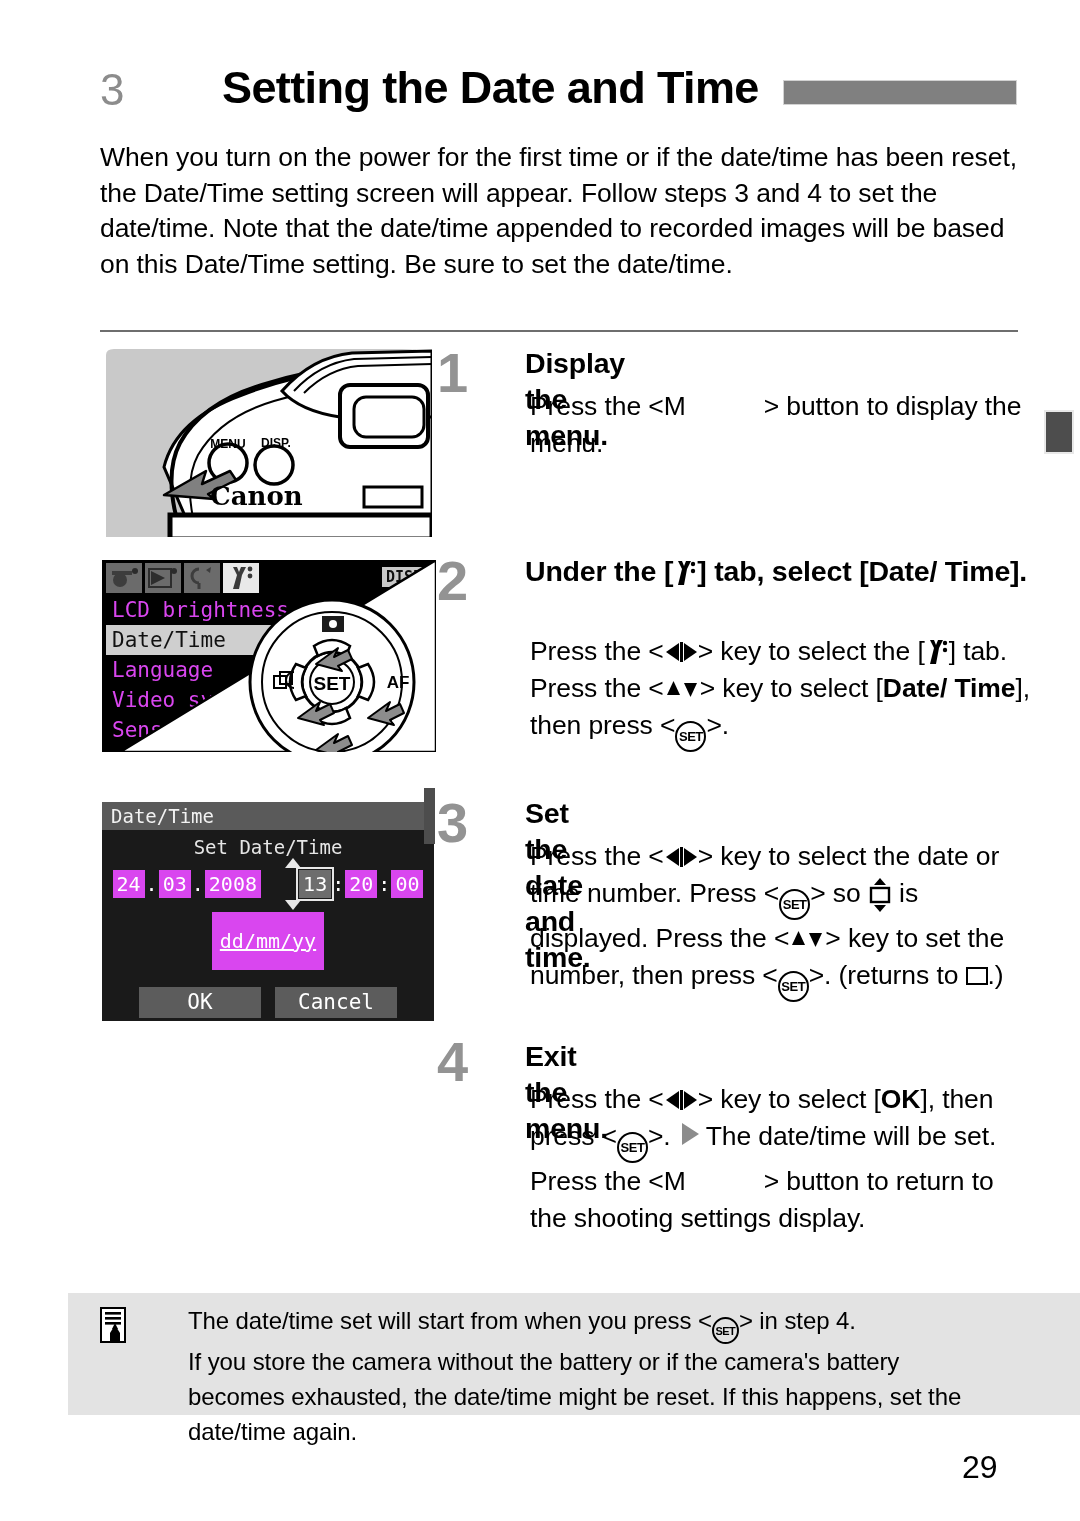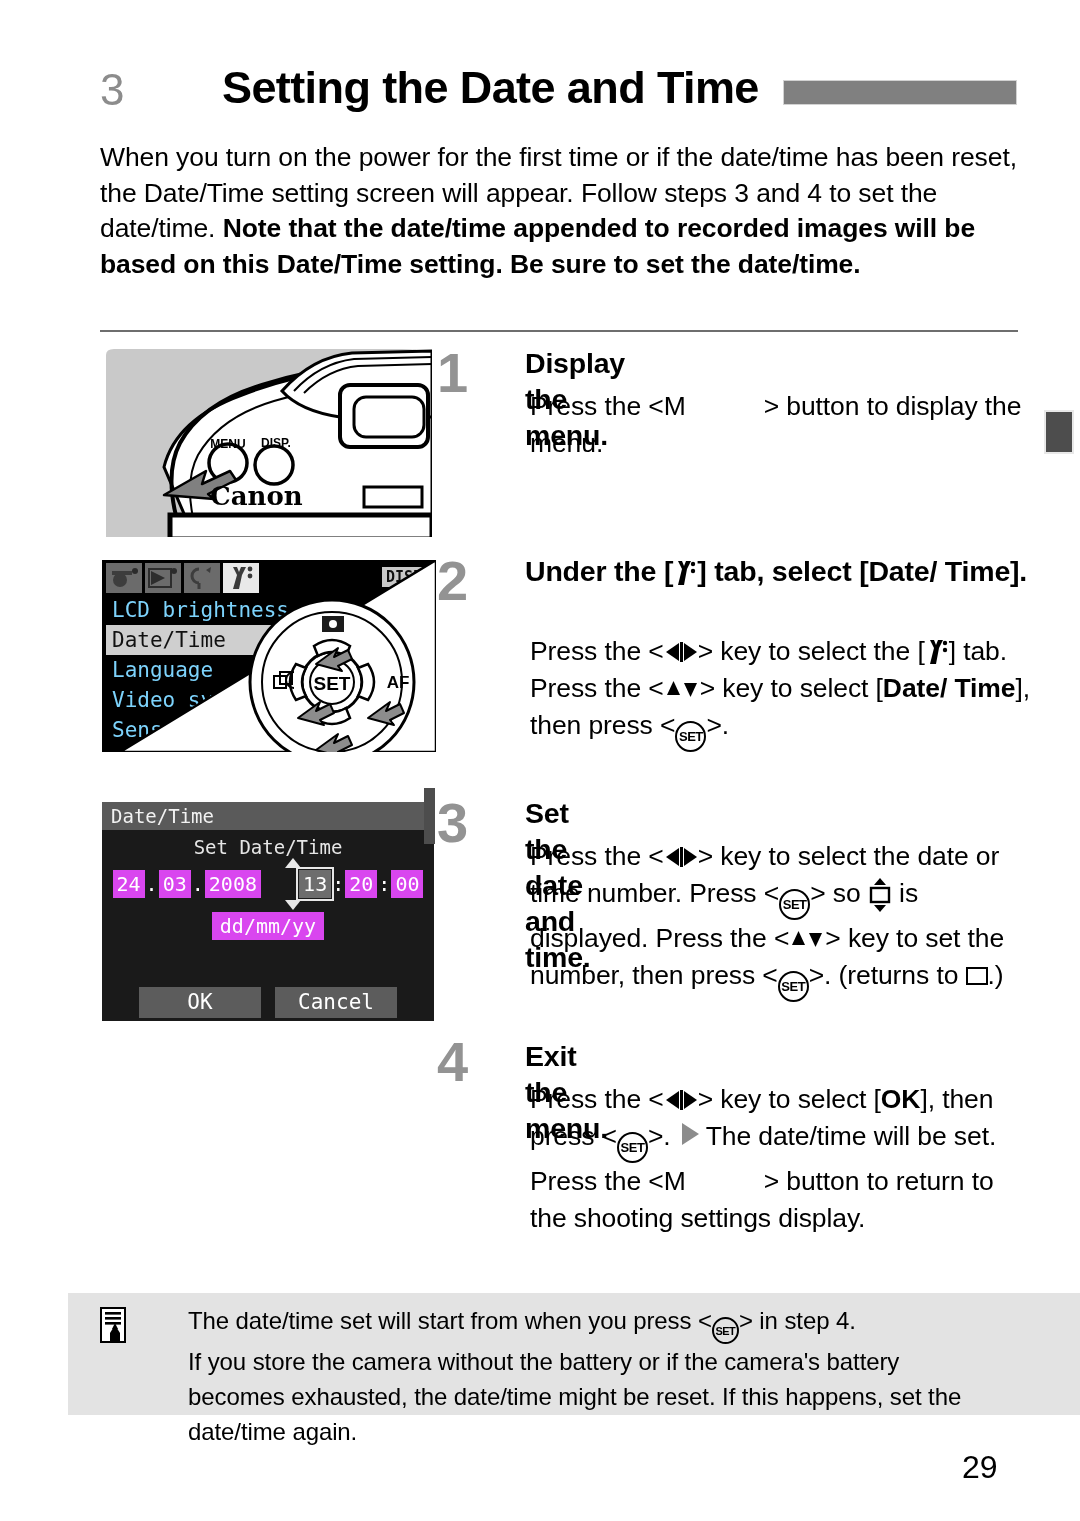--- a/index.html
+++ b/index.html
@@ -64,21 +64,21 @@
   
   .intro {
     position: absolute;
     left: 100px;
     top: 140px;
     width: 924px;
     font-size: 26.5px;
     line-height: 35.5px;
     letter-spacing: -0.1px;
   }
-  .intro b { font-weight: bold; }
+  .intro b { font-weight: normal; }
 
   .rule {
     position: absolute;
     left: 100px;
     top: 330px;
     width: 918px;
     height: 0;
     border-top: 2px solid #6e6e6e;
   }
 
@@ -231,21 +231,21 @@
     box-sizing: border-box;
   }
   .mtab.sel { background: #e9e9e9; }
   .menu-list {
     position: absolute;
     left: 4px; top: 35px;
     width: 326px;
   }
   .mrow {
     height: 30px;
-    color: #7dd3fc;
+    color: #d946ef;
     font-family: "DejaVu Sans Mono", monospace;
     font-size: 21px;
     line-height: 30px;
     padding-left: 6px;
     position: relative;
     letter-spacing: 0px;
     white-space: nowrap;
   }
   .mrow.sel {
     background: #cfcfcf;
@@ -306,21 +306,21 @@
     outline: 2px solid #e8e8e8;
     outline-offset: 1px;
     background: #6d6d6d;
   }
   .dt-fmt {
     position: absolute;
     left: 0; top: 110px;
     width: 332px;
     text-align: center;
   }
-  .dt-fmt .chip { font-size: 20px; padding: 2px 8px; }
+  .dt-fmt .chip { font-size: 20px; padding: 17px 8px; text-decoration: underline; }
   .dt-preview {
     position: absolute;
     left: 0; top: 146px;
     width: 332px; height: 32px;
     background: #4a4a4a;
     color: #ececec;
     font-size: 19px;
     line-height: 32px;
     text-align: center;
   }

